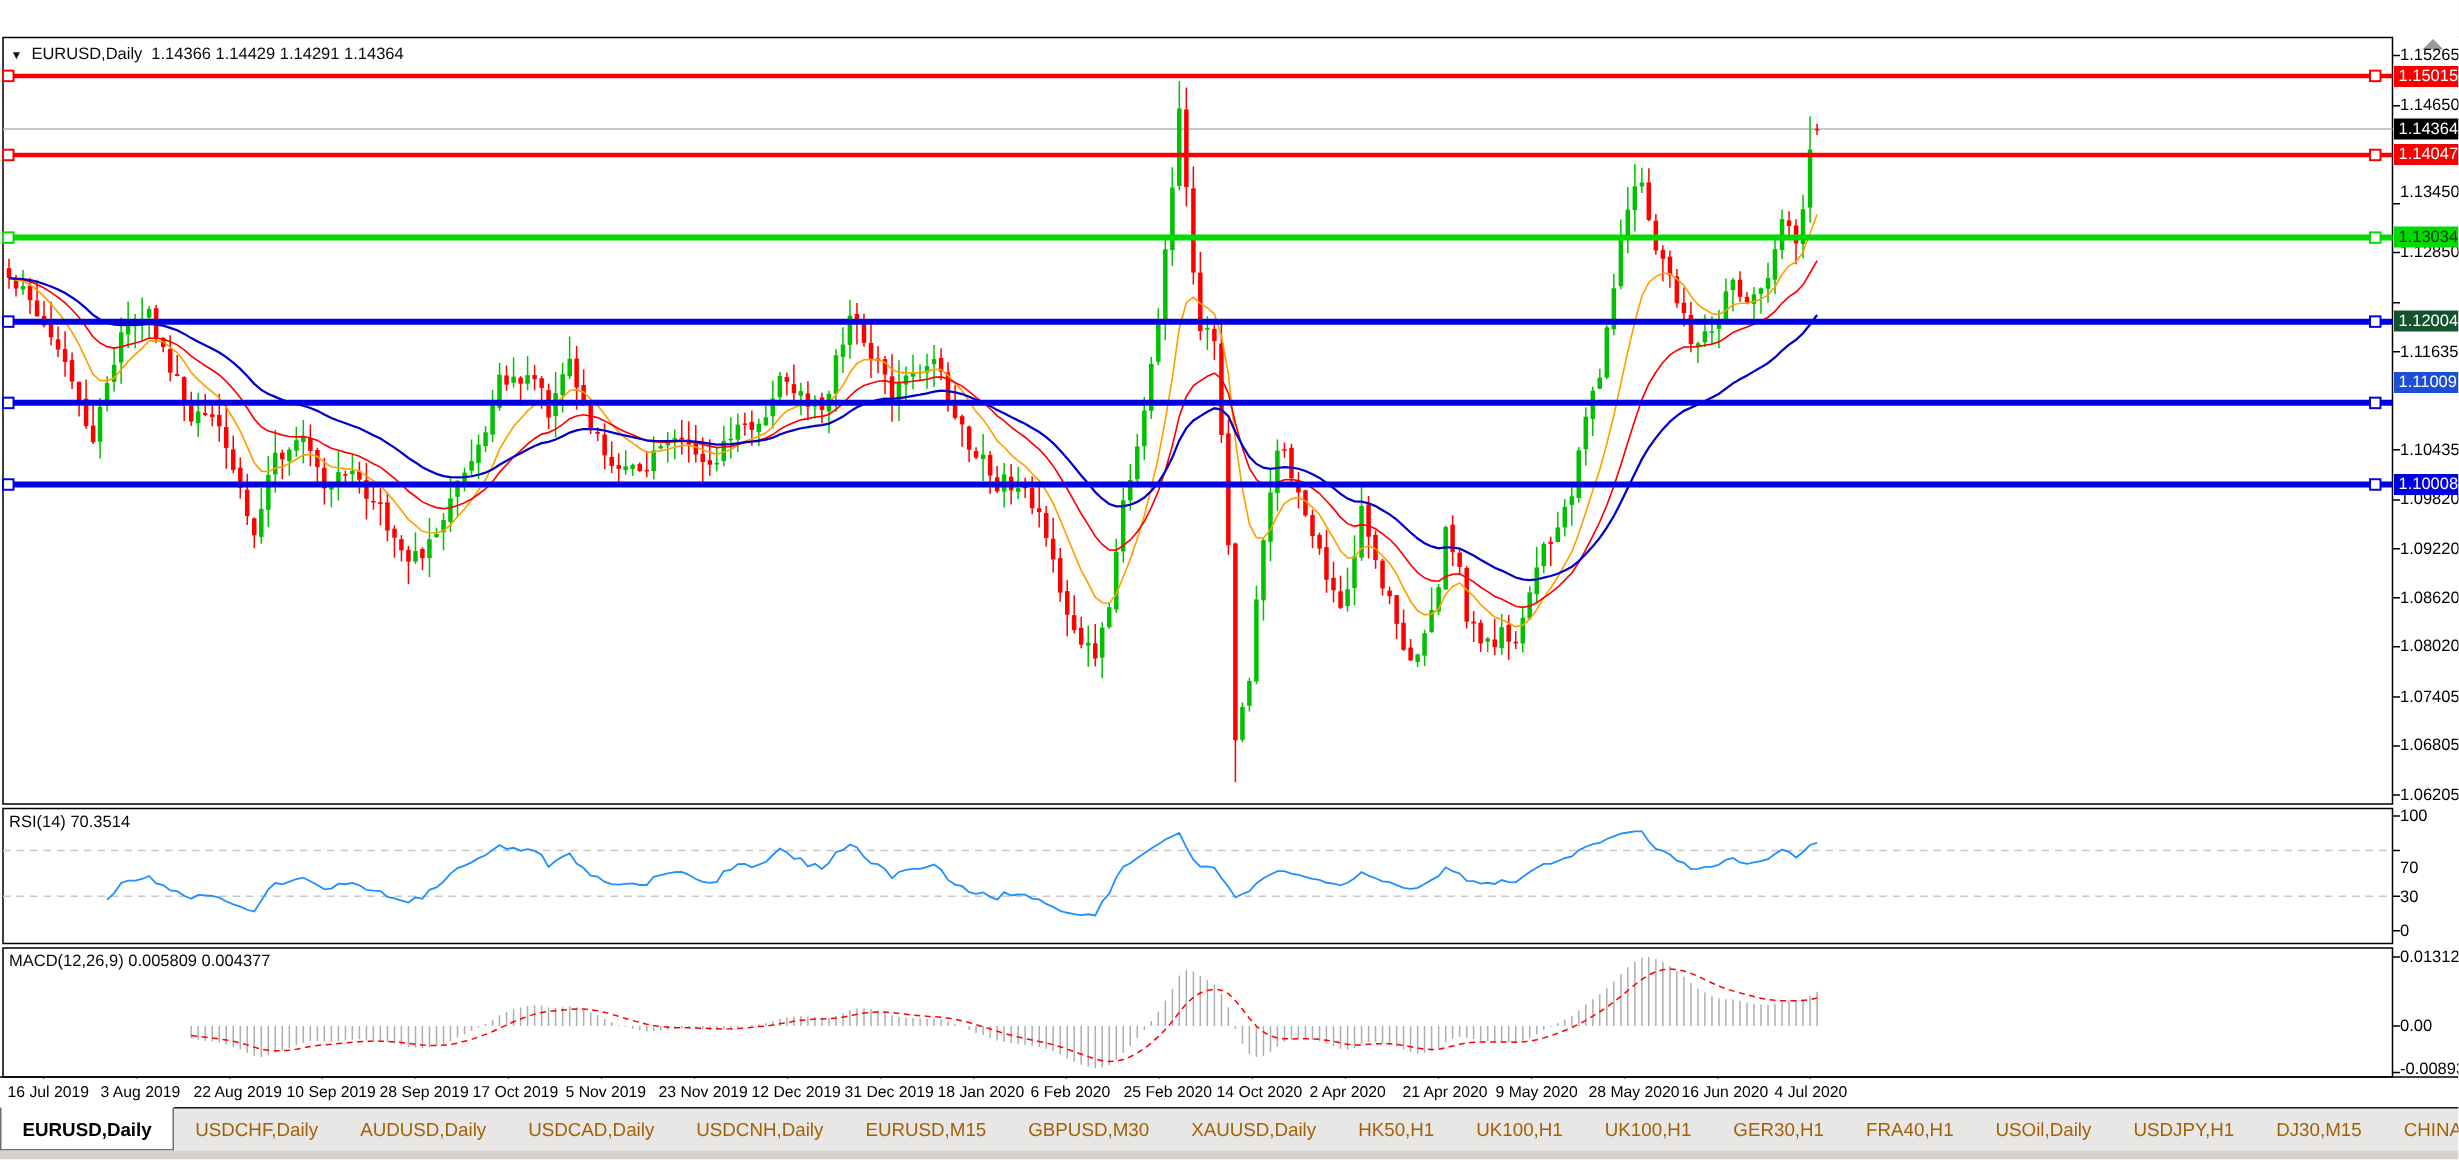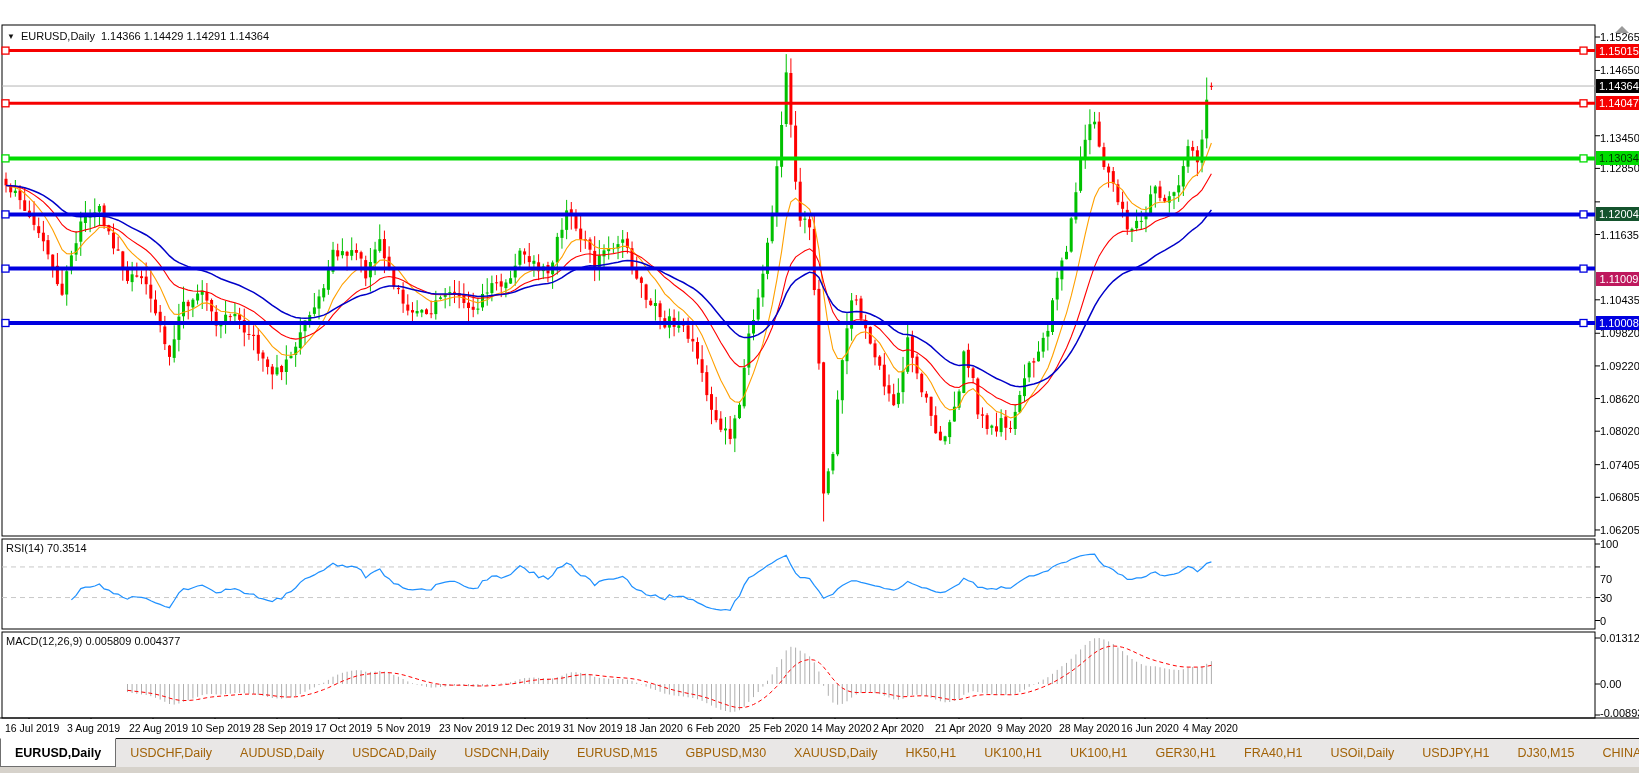--- a/index.html
+++ b/index.html
@@ -904,37 +904,37 @@
     <span class="tri">▼</span>
     <span>EURUSD,Daily</span>
     <span>1.14366 1.14429 1.14291 1.14364</span>
   </div>
   <div class="panel-label" id="rsi-label" style="left:6px;top:542px;">RSI(14) 70.3514</div>
   <div class="panel-label" id="macd-label" style="left:6px;top:635px;">MACD(12,26,9) 0.005809 0.004377</div>
 
   <div class="axis-col" id="axis-col">
       <div class="tick-label" style="top: 6px;">1.15265</div>
       <div class="tick-label" style="top: 39.4621px;">1.14650</div>
-      <div class="tick-label" style="top: 107px;">1.13450</div>
+      <div class="tick-label" style="top: 97px;">1.13450</div>
       <div class="tick-label" style="top: 137.4px;">1.12850</div>
       <div class="tick-label" style="top: 170.862px; margin-left: 44px;">1.12235</div>
       <div class="tick-label" style="top: 203.508px;">1.11635</div>
       <div class="tick-label" style="top: 268.8px;">1.10435</div>
       <div class="tick-label" style="top: 302.262px; text-align: center;">1.09820</div>
       <div class="tick-label" style="top: 334.908px;">1.09220</div>
       <div class="tick-label" style="top: 367.554px;">1.08620</div>
       <div class="tick-label" style="top: 400.2px;">1.08020</div>
       <div class="tick-label" style="top: 433.663px;">1.07405</div>
       <div class="tick-label" style="top: 466.309px;">1.06805</div>
       <div class="tick-label" style="top: 498.955px;">1.06205</div>
       <div class="box-label" style="top: 18.6025px; background: rgb(246, 0, 0); color: rgb(255, 255, 255);">1.15015</div>
       <div class="box-label" style="top: 71.2714px; background: rgb(246, 0, 0); color: rgb(255, 255, 255);">1.14047</div>
       <div class="box-label" style="top: 126.389px; background: rgb(0, 220, 0); color: rgb(0, 51, 0);">1.13034</div>
       <div class="box-label" style="top: 182.431px; background: #14532d; color: rgb(255, 255, 255);">1.12004</div>
-      <div class="box-label" style="top: 247px; background: #be185d; color: rgb(255, 255, 255); text-align: center;">1.11009</div>
+      <div class="box-label" style="top: 223px; background: #1d4ed8; color: rgb(255, 255, 255);">1.11009</div>
       <div class="box-label" style="top: 291.033px; background: rgb(0, 0, 224); color: rgb(255, 255, 255);">1.10008</div>
       <div class="box-label" style="top: 54.0234px; background: rgb(0, 0, 0); color: rgb(255, 255, 255);">1.14364</div>
       <div class="tick-label" style="top: 513px;">100</div>
       <div class="tick-label" style="top: 535.95px; margin-top: 12px;">70</div>
       <div class="tick-label" style="top: 566.55px;">30</div>
       <div class="tick-label" style="top: 589.5px;">0</div>
       <div class="tick-label" style="top: 607px;">0.013121</div>
       <div class="tick-label" style="top: 653px;">0.00</div>
       <div class="tick-label" style="top: 682px;">-0.008933</div>
     </div>
@@ -942,31 +942,31 @@
   <div class="date-row" id="date-row">
       <div class="date-label" style="left: 5px;">16 Jul 2019</div>
       <div class="date-label" style="left: 67px;">3 Aug 2019</div>
       <div class="date-label" style="left: 129px;">22 Aug 2019</div>
       <div class="date-label" style="left: 191px;">10 Sep 2019</div>
       <div class="date-label" style="left: 253px;">28 Sep 2019</div>
       <div class="date-label" style="left: 315px;">17 Oct 2019</div>
       <div class="date-label" style="left: 377px;">5 Nov 2019</div>
       <div class="date-label" style="left: 439px;">23 Nov 2019</div>
       <div class="date-label" style="left: 501px;">12 Dec 2019</div>
-      <div class="date-label" style="left: 563px;">31 Nov 2019</div>
+      <div class="date-label" style="left: 563px;">31 Dec 2019</div>
       <div class="date-label" style="left: 625px;">18 Jan 2020</div>
       <div class="date-label" style="left: 687px;">6 Feb 2020</div>
       <div class="date-label" style="left: 749px;">25 Feb 2020</div>
-      <div class="date-label" style="left: 811px;">14 May 2020</div>
+      <div class="date-label" style="left: 811px;">14 Oct 2020</div>
       <div class="date-label" style="left: 873px;">2 Apr 2020</div>
       <div class="date-label" style="left: 935px;">21 Apr 2020</div>
       <div class="date-label" style="left: 997px;">9 May 2020</div>
       <div class="date-label" style="left: 1059px;">28 May 2020</div>
       <div class="date-label" style="left: 1121px;">16 Jun 2020</div>
-      <div class="date-label" style="left: 1183px;">4 May 2020</div>
+      <div class="date-label" style="left: 1183px;">4 Jul 2020</div>
     </div>
 
   <div class="tabbar" id="tabbar">
       <div class="tabbar-pad"></div>
       <div class="tab active">EURUSD,Daily</div>
       <div class="tab-sep"></div>
       <div class="tab">USDCHF,Daily</div>
       <div class="tab-sep"></div>
       <div class="tab">AUDUSD,Daily</div>
       <div class="tab-sep"></div>

